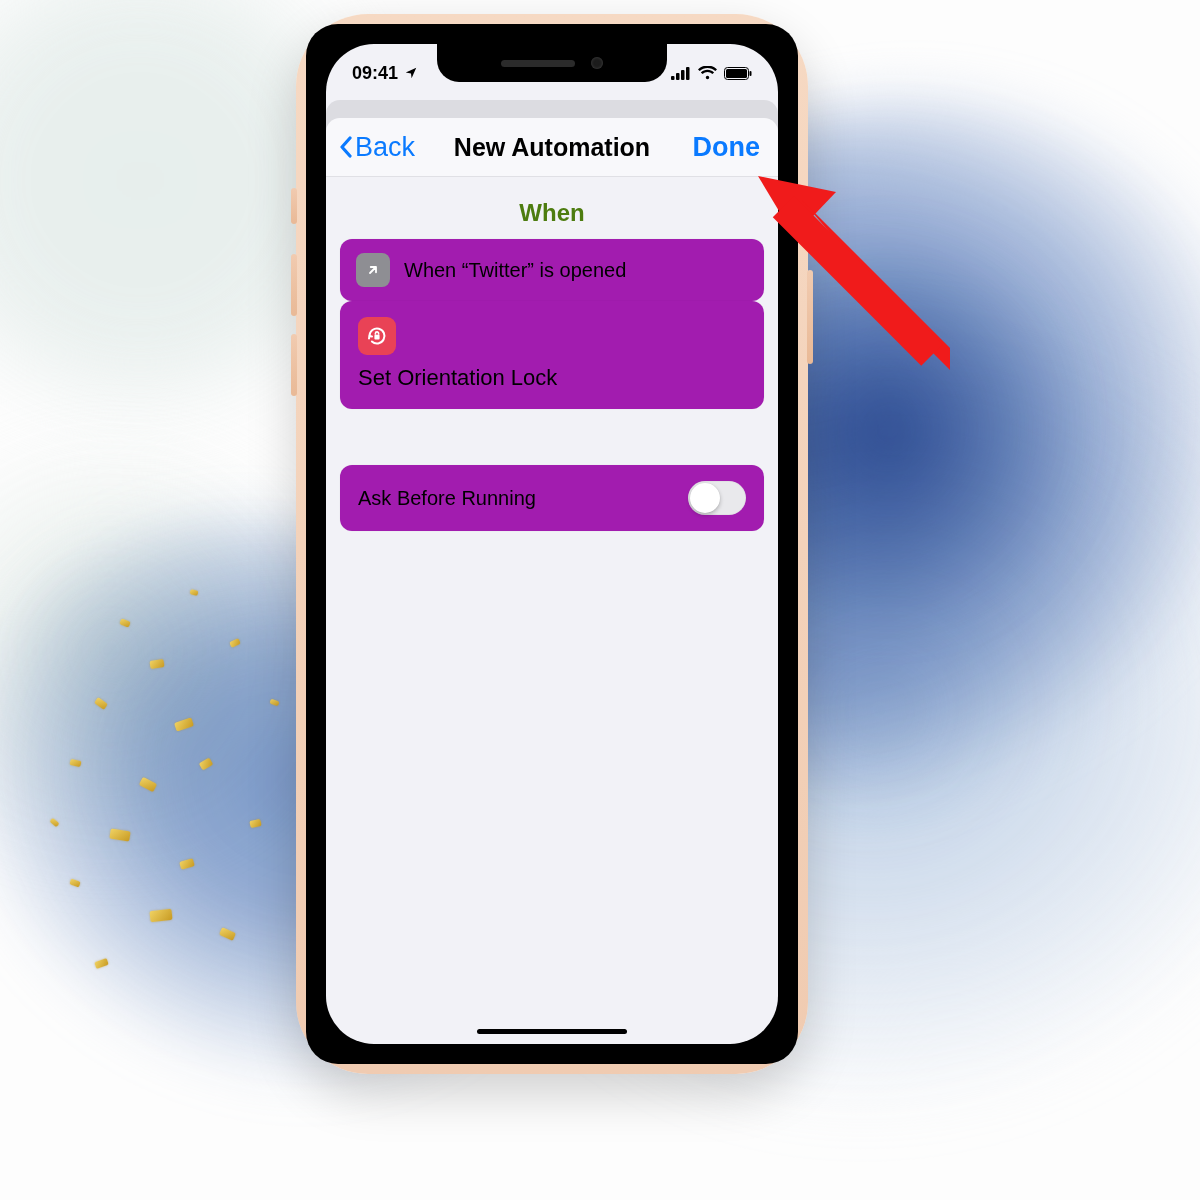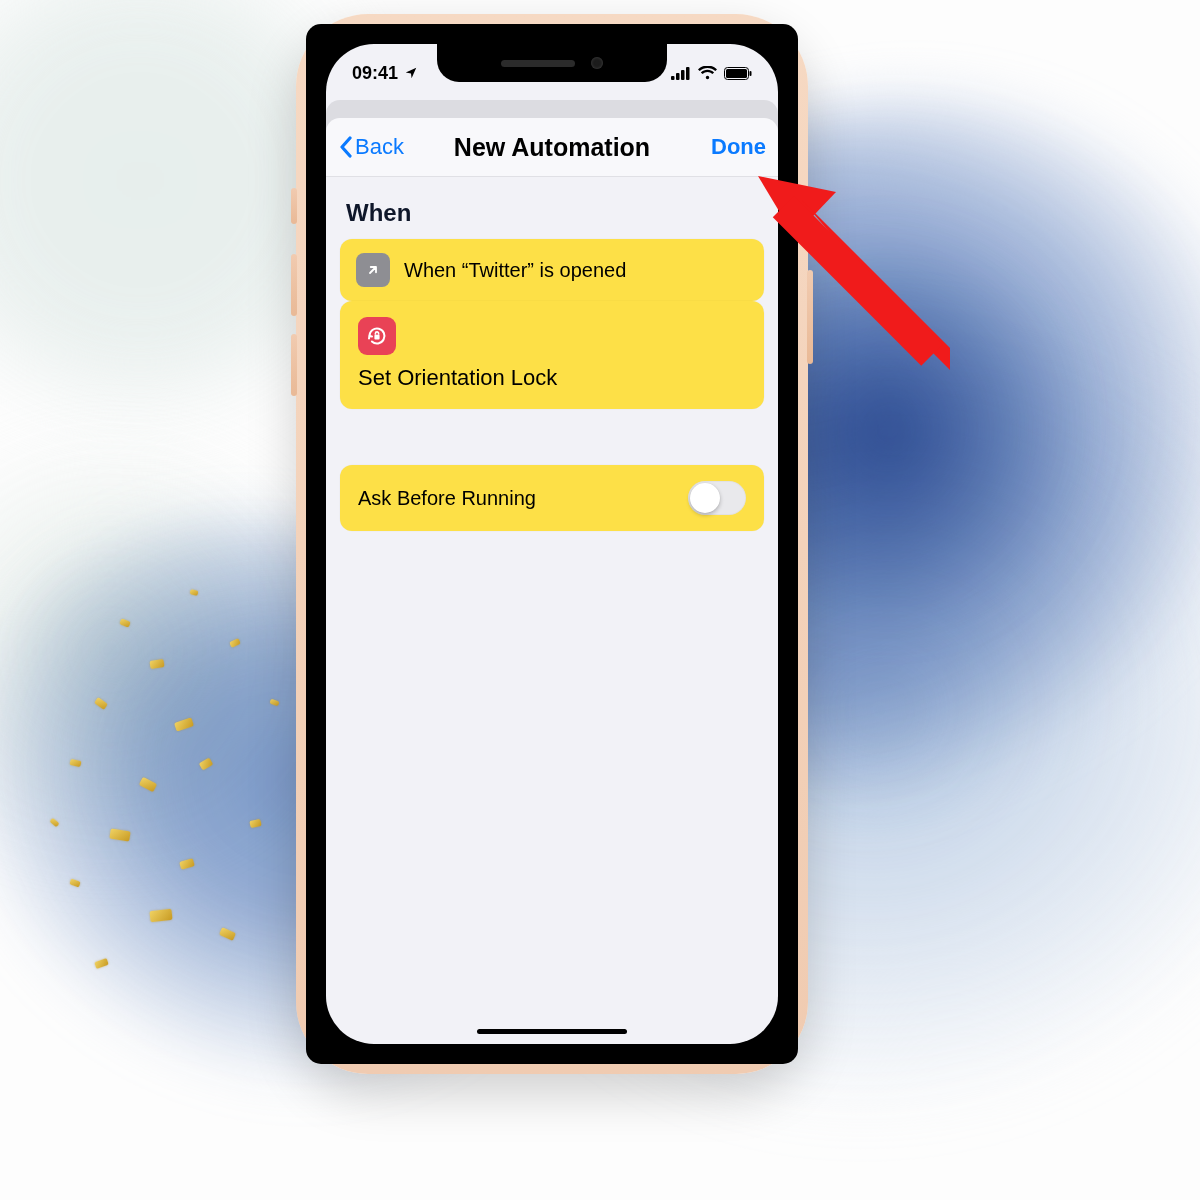--- a/index.html
+++ b/index.html
@@ -86,21 +86,21 @@
     border-radius:4px; }
   .sb-mute { left:-5px; top:174px; width:6px; height:36px; }
   .sb-vup  { left:-5px; top:240px; width:6px; height:62px; }
   .sb-vdn  { left:-5px; top:320px; width:6px; height:62px; }
   .sb-pwr  { right:-5px; top:256px; width:6px; height:94px; }
 
   .bezel {
     position: absolute;
     left: 10px; right: 10px; top: 10px; bottom: 10px;
     background: #000;
-    border-radius: 15px;
+    border-radius: 32px;
     padding: 9px;
   }
   .screen {
     position: absolute;
     left: 20px; right: 20px; top: 20px; bottom: 20px;
     border-radius: 48px;
     background: #f2f2f7;
     overflow: hidden;
   }
 
@@ -152,40 +152,41 @@
     border-top-left-radius: 14px;
     border-top-right-radius: 14px;
     height: 58px;
     display:flex; align-items:center; justify-content:center;
     border-bottom: 1px solid #e0e0e5;
     z-index: 30;
   }
   .nav-title { font-size:25px; font-weight:600; color:#000; }
   .nav-left, .nav-right {
     position:absolute; top:0; bottom:0; display:flex; align-items:center;
-    font-size:22px; color:#0a7aff;
+    font-size:27px; color:#0a7aff;
   }
   .nav-left  { left:12px; gap:2px; }
-  .nav-right { right:12px; font-weight:600; }
+  .nav-right { right:18px; font-weight:600; }
   .chevron-left svg { display:block; }
 
   
   .content {
     position: relative;
     padding: 0 14px;
     background: #f2f2f7;
   }
   .section-title {
     font-size: 24px;
     font-weight: 700;
-    color: #0f172a;
+    color: #4d7c0f;
     padding: 22px 6px 12px 6px;
+    text-align: center;
   }
   .card {
-    background: #fde047;
+    background: #a21caf;
     border-radius: 12px;
     box-shadow: 0 0 0 0.5px rgba(0,0,0,0.03);
   }
   .row {
     display:flex; align-items:center;
     padding: 14px 16px;
     gap: 14px;
   }
   .row .label { font-size:20px; color:#000; }
 

